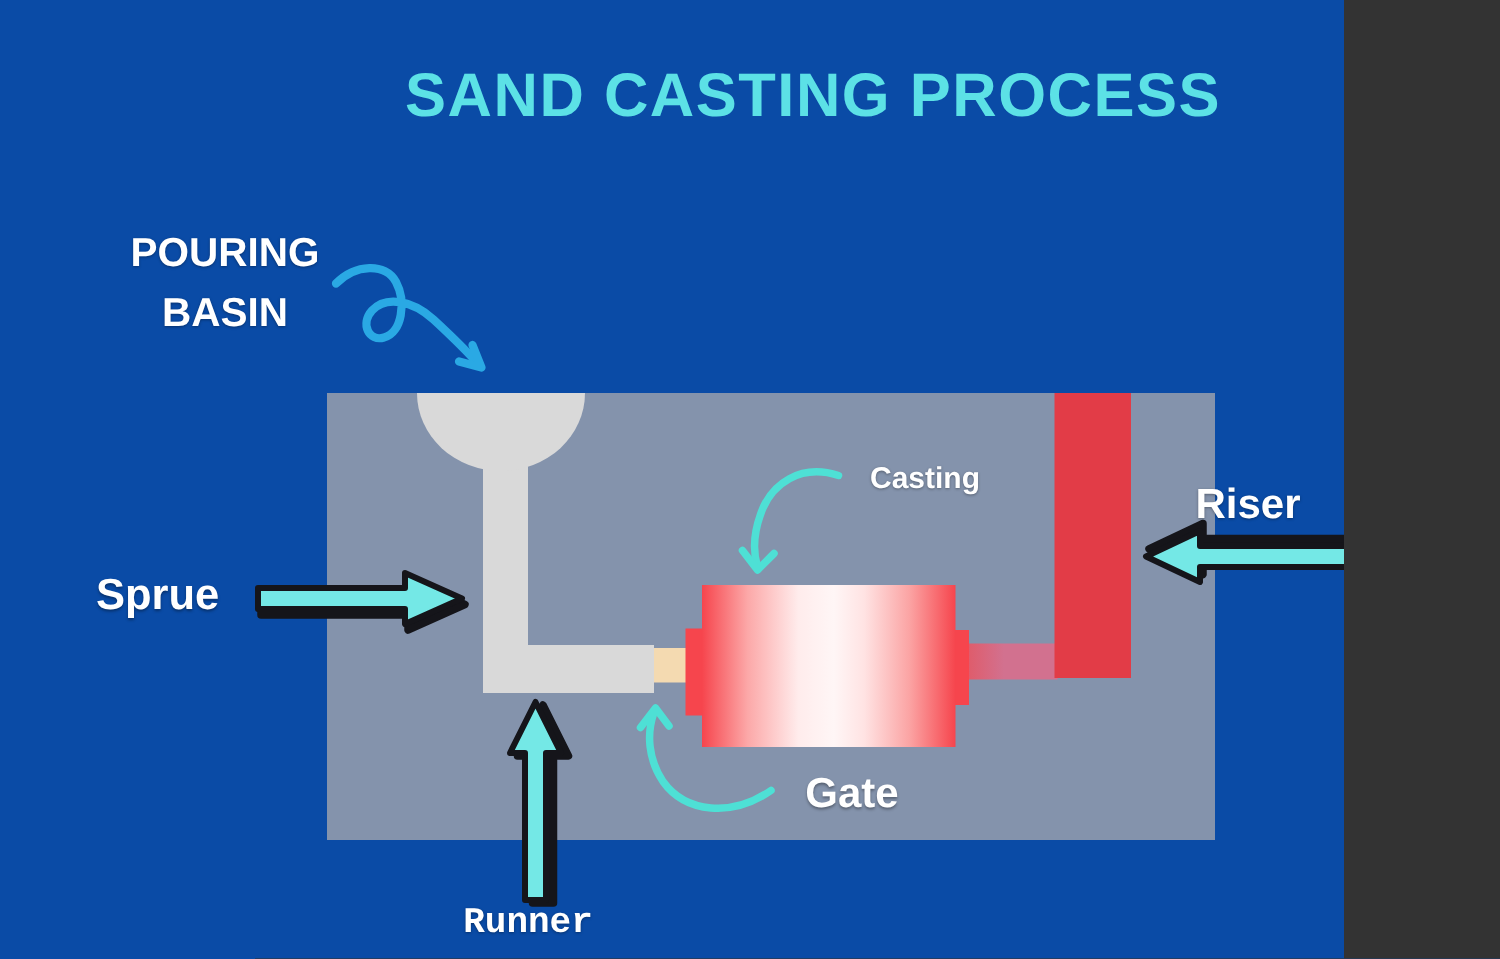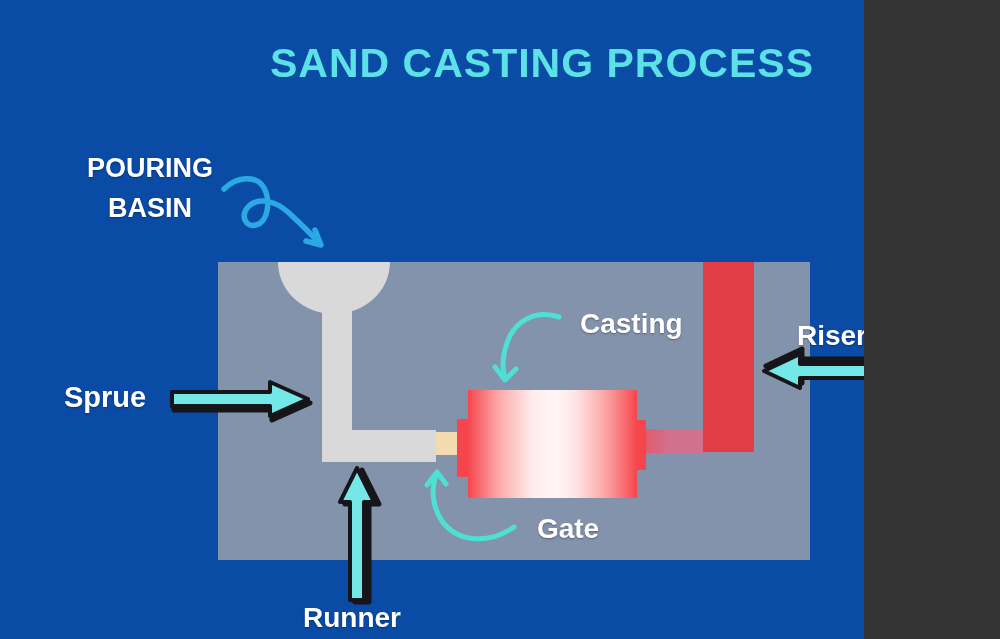--- a/index.html
+++ b/index.html
@@ -1,19 +1,20 @@
 <!DOCTYPE html>
 <html style="--c-background: #0a4ba6; --c-title: #5ce1e6; --c-label: #ffffff; --c-mold: #8493ac; --c-channel: #d9d9d9; --c-gate: #f4dab1; --c-casting_red: #f6454d; --c-casting_center: #fff6f6; --c-connector_pink: #d2718f; --c-riser_red: #e23c47; --c-arrow_fill: #74e8e6; --c-arrow_outline: #15151a; --c-curved_arrow: #4ee0d5; --c-loop_arrow: #2aa9e4;"><head>
 <meta charset="utf-8">
 <style>
   html,body{margin:0;padding:0;background:#333;}
   #canvas{
     position:relative;width:864px;height:639px;overflow:hidden;
     background:var(--c-background);
     font-family:"Liberation Sans", sans-serif;
+    padding-left:32px;
   }
   .abs{position:absolute;}
   
   #title{
     left:542px;top:40px;transform:translateX(-50%);
     white-space:nowrap;
     font-size:41px;font-weight:800;letter-spacing:1px;
     color:var(--c-title);
   }
   
@@ -31,23 +32,23 @@
     background:linear-gradient(90deg,#e25763 0%,var(--c-connector_pink) 45%,var(--c-connector_pink) 100%);}
   #riser-shape{left:703px;top:262px;width:51px;height:190px;background:var(--c-riser_red);}
   
   .lbl{
     color:var(--c-label);font-weight:700;
     text-shadow:0 1px 2px rgba(0,0,0,0.35);
   }
   #lbl-pouring-basin{left:150px;top:148px;transform:translateX(-50%);
     width:190px;text-align:center;font-size:27px;line-height:40px;}
   #lbl-sprue{left:64px;top:381px;font-size:29px;}
-  #lbl-runner{left:352px;top:602px;transform:translateX(-50%);font-size:28px;}
+  #lbl-runner{left:352px;top:602px;transform:translateX(-50%);font-size:24px;font-family:Liberation Mono, monospace;}
   #lbl-gate{left:568px;top:513px;transform:translateX(-50%);font-size:28px;}
-  #lbl-casting{left:580px;top:308px;font-size:28px;}
+  #lbl-casting{left:580px;top:308px;font-size:20px;}
   #lbl-riser{left:832px;top:320px;transform:translateX(-50%);font-size:28px;}
   #arrows{left:0;top:0;width:1000px;height:639px;pointer-events:none;}
   .block-shadow{fill:var(--c-arrow_outline);stroke:var(--c-arrow_outline);stroke-width:5;stroke-linejoin:round;}
   .block-main{fill:var(--c-arrow_fill);stroke:var(--c-arrow_outline);stroke-width:4;stroke-linejoin:round;}
   .curve{fill:none;stroke:var(--c-curved_arrow);stroke-width:5;stroke-linecap:round;stroke-linejoin:round;}
   .loopcurve{fill:none;stroke:var(--c-loop_arrow);stroke-width:5.5;stroke-linecap:round;stroke-linejoin:round;}
 </style>
 </head>
 <body>
 

